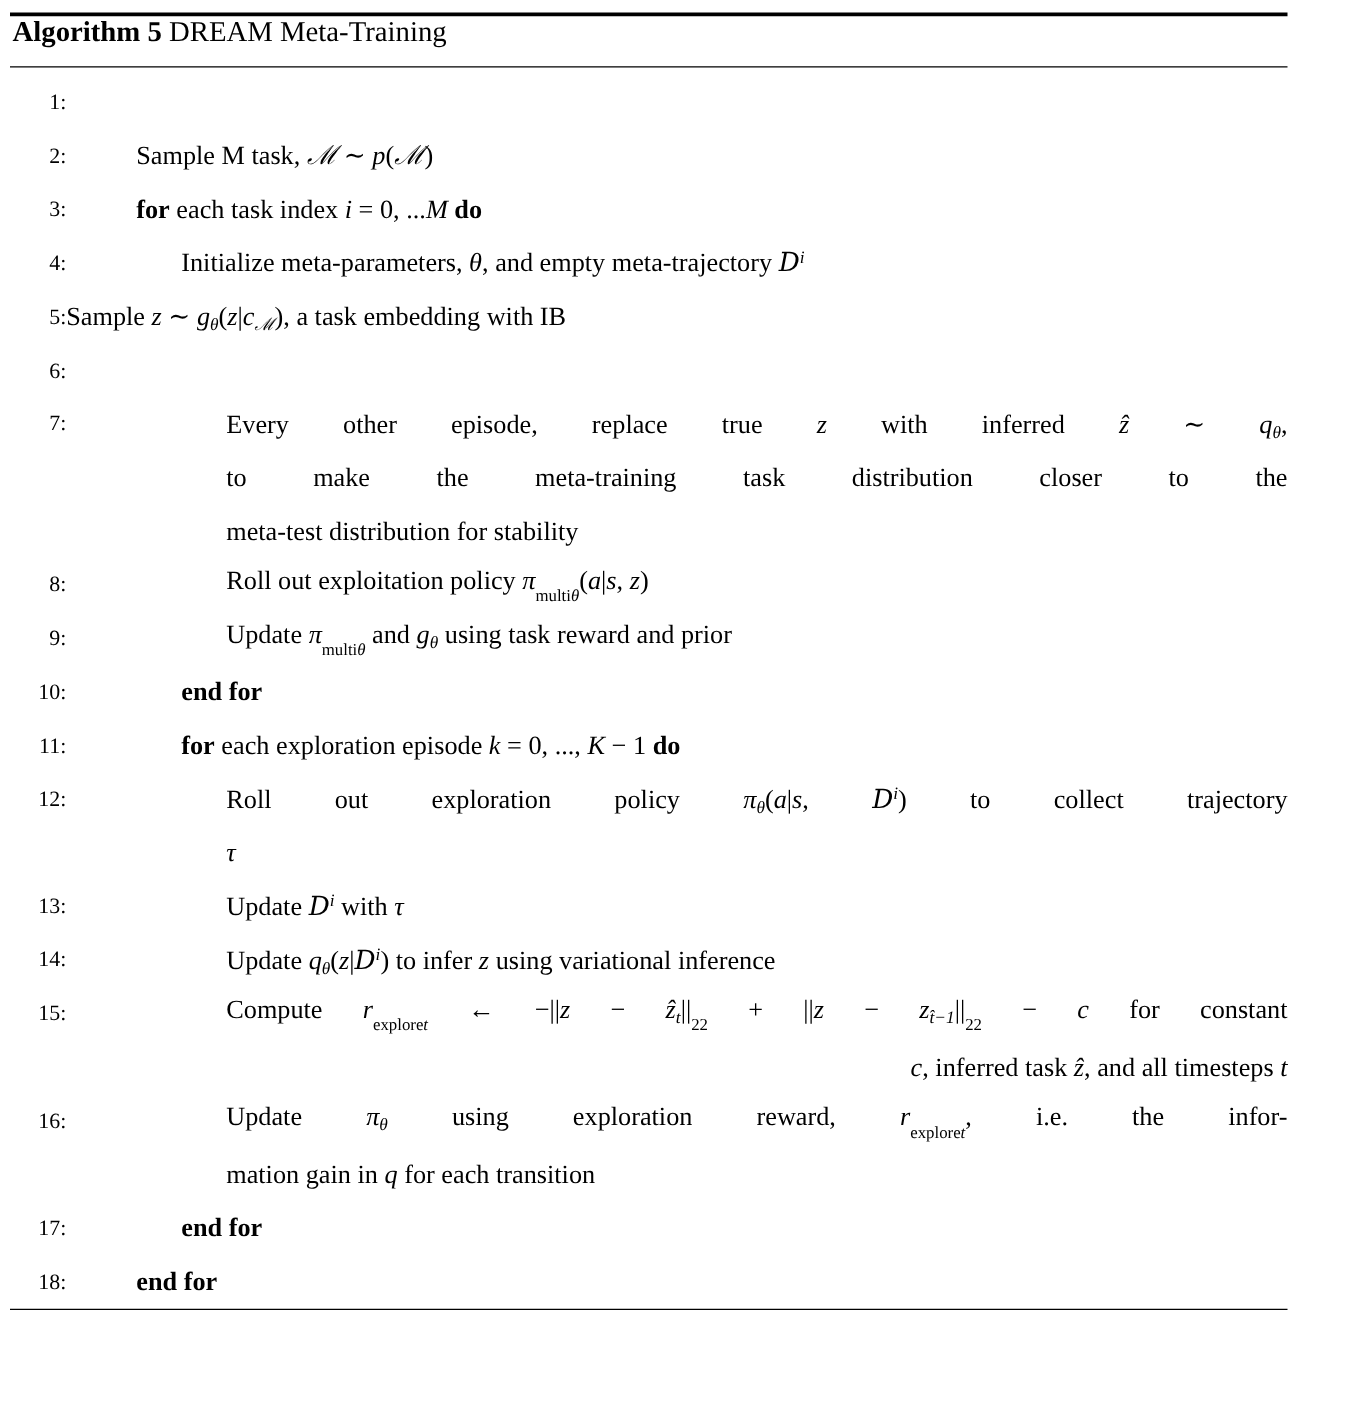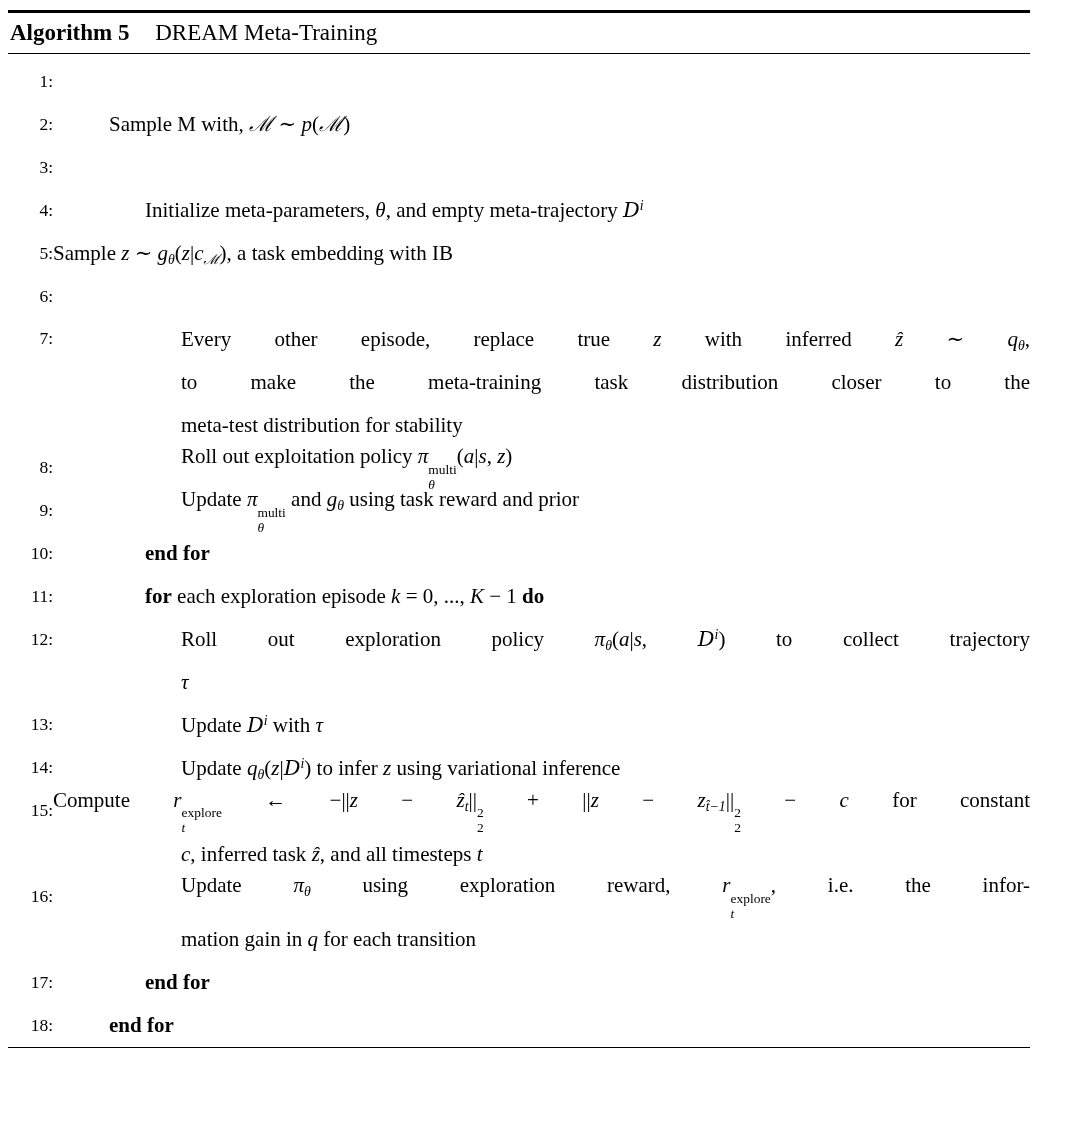--- a/index.html
+++ b/index.html
@@ -6,63 +6,64 @@
   body{
     width:1080px;height:1123px;background:#ffffff;color:#000;
     font-family:"Liberation Serif","DejaVu Serif",serif;
     position:relative;overflow:hidden;
   }
   .algo{position:absolute;left:8px;top:10px;width:1022px;}
   .rule{width:100%;background:#000;}
   .rule.thick{height:2.6px;}
   .rule.thin{height:1.6px;}
   .title{
-    height:40px;display:flex;align-items:center;
-    font-size:23px;padding-left:2px;white-space:pre;gap:20px;
+    height:40px;display:flex;align-items:flex-start;
+    font-size:23px;padding-left:2px;white-space:pre;
   }
   .title .b{font-weight:700;}
   .lines{padding-top:6px;}
   .row{display:flex;align-items:center;height:42.9px;}
   .num{
     width:45px;flex:0 0 45px;text-align:right;
     font-size:17.5px;color:#000;
   }
   .body{
     flex:1 1 auto;font-size:21px;line-height:1.25;
     white-space:normal;
   }
   .row.j .body{text-align:justify;text-align-last:justify;}
   .b{font-weight:700;}
   .i{font-style:italic;}
   .c{font-style:italic;font-family:"DejaVu Serif","Liberation Serif",serif;}
   .sub{font-size:.66em;vertical-align:-0.3em;line-height:0;}
   .sup{font-size:.66em;vertical-align:0.5em;line-height:0;}
   .sk{
-    display:inline-flex;flex-direction:column;align-items:flex-start;
+    display:inline-flex;flex-direction:row;align-items:flex-start;
     font-size:.64em;line-height:1.12;vertical-align:-0.78em;
   }
   .sk span{display:block;}
 </style>
 </head>
 <body>
 
 <div class="algo">
   <div class="rule thick"></div>
   <div class="title"><span class="b">Algorithm 5</span><span> DREAM Meta-Training</span></div>
   <div class="rule thin"></div>
   <div class="lines" id="lines">
       <div class="row">
         <div class="num">1:</div>
       </div>
       <div class="row">
         <div class="num">2:</div>
-        <div class="body" style="margin-left: 56px;"><span>Sample M with, </span><span class="c">ℳ</span><span> ∼ </span><span class="i">p</span><span>(</span><span class="c">ℳ</span><span>)</span></div>
+        <div class="body" style="margin-left: 56px;"><span>Sample M task, </span><span class="c">ℳ</span><span> ∼ </span><span class="i">p</span><span>(</span><span class="c">ℳ</span><span>)</span></div>
       </div>
       <div class="row">
         <div class="num">3:</div>
+        <div class="body" style="margin-left: 56px;"><span class="b">for</span><span> each task index </span><span class="i">i</span><span> = 0, ...</span><span class="i">M</span><span> </span><span class="b">do</span></div>
       </div>
       <div class="row">
         <div class="num">4:</div>
         <div class="body" style="margin-left: 92px;"><span>Initialize meta-parameters, </span><span class="i">θ</span><span>, and empty meta-trajectory </span><span class="c">D</span><span class="sup"><span class="i">i</span></span></div>
       </div>
       <div class="row">
         <div class="num">5:</div>
         <div class="body" style=""><span>Sample </span><span class="i">z</span><span> ∼ </span><span class="i">g</span><span class="sub"><span class="i">θ</span></span><span>(</span><span class="i">z</span><span>|</span><span class="i">c</span><span class="sub"><span class="c">ℳ</span></span><span>), a task embedding with IB</span></div>
       </div>
       <div class="row">
@@ -113,34 +114,34 @@
       <div class="row">
         <div class="num">13:</div>
         <div class="body" style="margin-left: 128px;"><span>Update </span><span class="c">D</span><span class="sup"><span class="i">i</span></span><span> with </span><span class="i">τ</span></div>
       </div>
       <div class="row">
         <div class="num">14:</div>
         <div class="body" style="margin-left: 128px;"><span>Update </span><span class="i">q</span><span class="sub"><span class="i">θ</span></span><span>(</span><span class="i">z</span><span>|</span><span class="c">D</span><span class="sup"><span class="i">i</span></span><span>) to infer </span><span class="i">z</span><span> using variational inference</span></div>
       </div>
       <div class="row j">
         <div class="num">15:</div>
-        <div class="body" style=""><span>Compute </span><span class="i">r</span><span class="sk">
+        <div class="body" style="margin-left: 128px;"><span>Compute </span><span class="i">r</span><span class="sk">
             <span>explore</span>
             <span class="i">t</span>
           </span><span> ← −||</span><span class="i">z</span><span> − </span><span class="i">ẑ</span><span class="sub"><span class="i">t</span></span><span>||</span><span class="sk">
             <span>2</span>
             <span>2</span>
           </span><span> + ||</span><span class="i">z</span><span> − </span><span class="i">z</span><span class="sub"><span class="i">t̂−1</span></span><span>||</span><span class="sk">
             <span>2</span>
             <span>2</span>
           </span><span> − </span><span class="i">c</span><span> for constant</span></div>
       </div>
       <div class="row">
         <div class="num"></div>
-        <div class="body" style="margin-left: 128px;"><span class="i">c</span><span>, inferred task </span><span class="i">ẑ</span><span>, and all timesteps </span><span class="i">t</span></div>
+        <div class="body" style="margin-left: 128px; text-align: right;"><span class="i">c</span><span>, inferred task </span><span class="i">ẑ</span><span>, and all timesteps </span><span class="i">t</span></div>
       </div>
       <div class="row j">
         <div class="num">16:</div>
         <div class="body" style="margin-left: 128px;"><span>Update </span><span class="i">π</span><span class="sub"><span class="i">θ</span></span><span> using exploration reward, </span><span class="i">r</span><span class="sk">
             <span>explore</span>
             <span class="i">t</span>
           </span><span>, i.e. the infor-</span></div>
       </div>
       <div class="row">
         <div class="num"></div>

